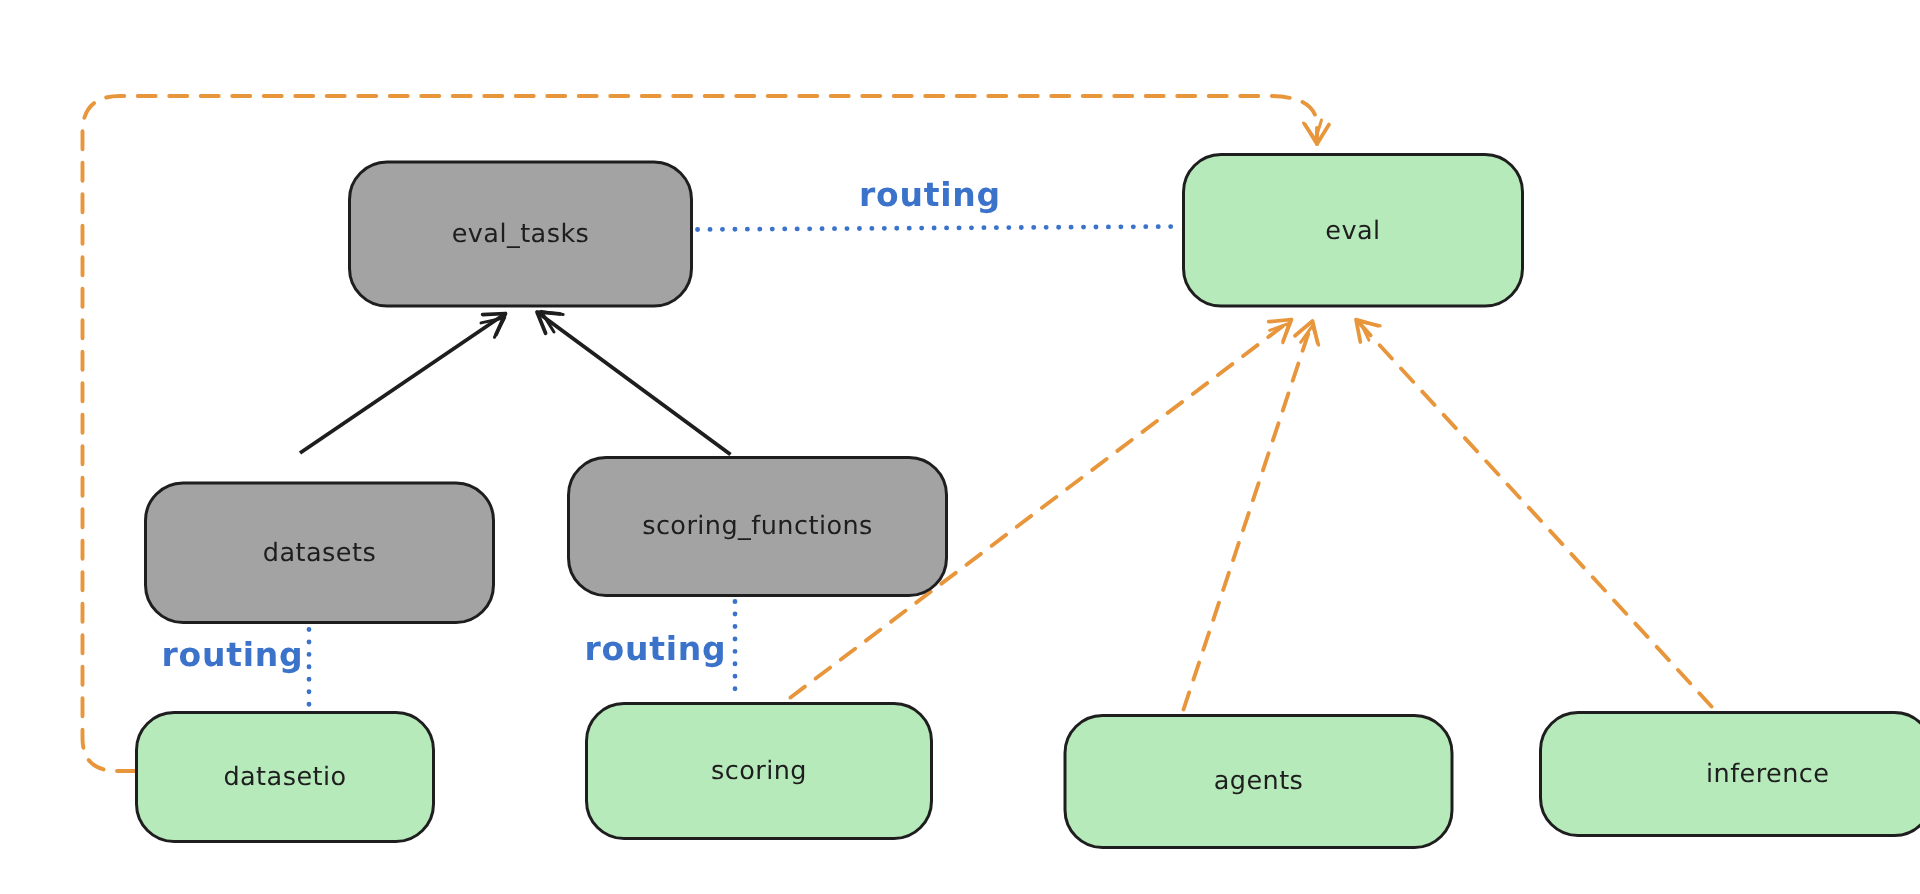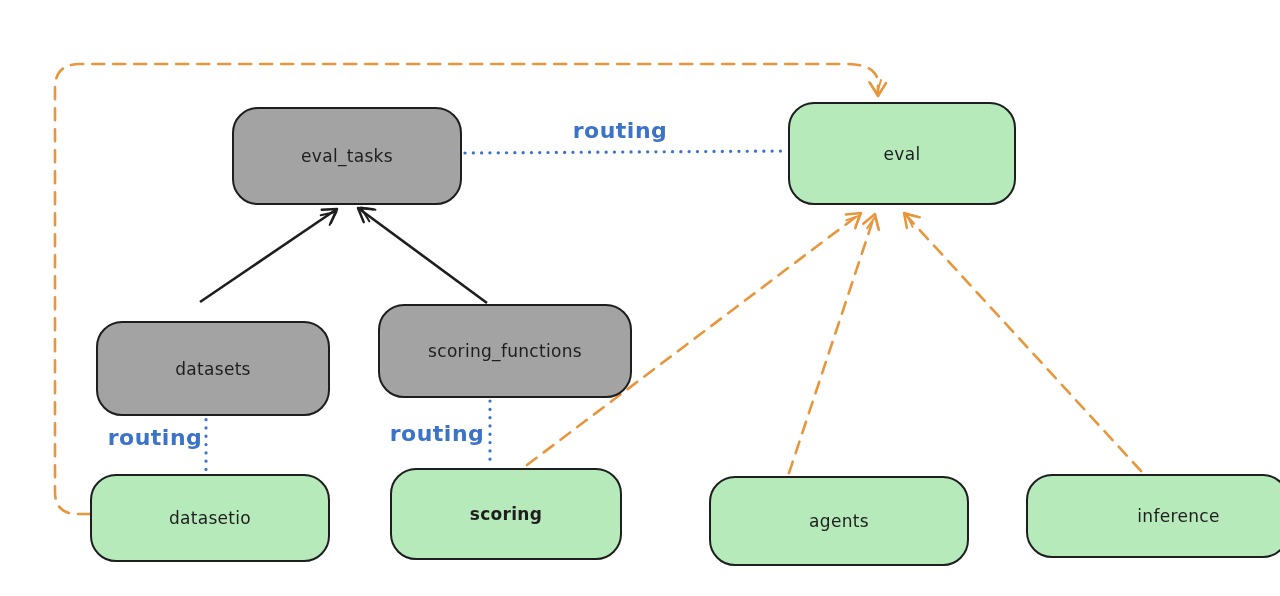--- a/index.html
+++ b/index.html
@@ -33,22 +33,22 @@
     box-sizing: border-box;
   }
   .node-blue  { background: #a3a3a3; }
   .node-green { background: #b7eabb; }
 
   
   .n-eval-tasks        { left: 232px;  top: 107px; width: 230px; height: 98px;  }
   .n-eval              { left: 788px;  top: 102px; width: 228px; height: 103px; }
   .n-datasets          { left: 96px;   top: 305px; width: 234px; height: 95px; margin-top: 16px;  }
   .n-scoring-functions { left: 378px;  top: 304px; width: 254px; height: 94px;  }
-  .n-datasetio         { left: 90px;   top: 474px; width: 240px; height: 88px;  }
-  .n-scoring           { left: 390px;  top: 468px; width: 232px; height: 92px; font-weight: bold;  }
+  .n-datasetio         { left: 90px;   top: 474px; width: 200px; height: 88px;  }
+  .n-scoring           { left: 390px;  top: 468px; width: 232px; height: 92px;  }
   .n-agents            { left: 709px;  top: 476px; width: 260px; height: 90px;  }
   .n-inference         { left: 1026px; top: 474px; width: 263px; height: 84px; padding-left: 42px;  }
 
   .edge-label {
     position: absolute;
     width: 96px;
     text-align: center;
     font-size: 22px;
     font-weight: bold;
     color: #3b73cb;

